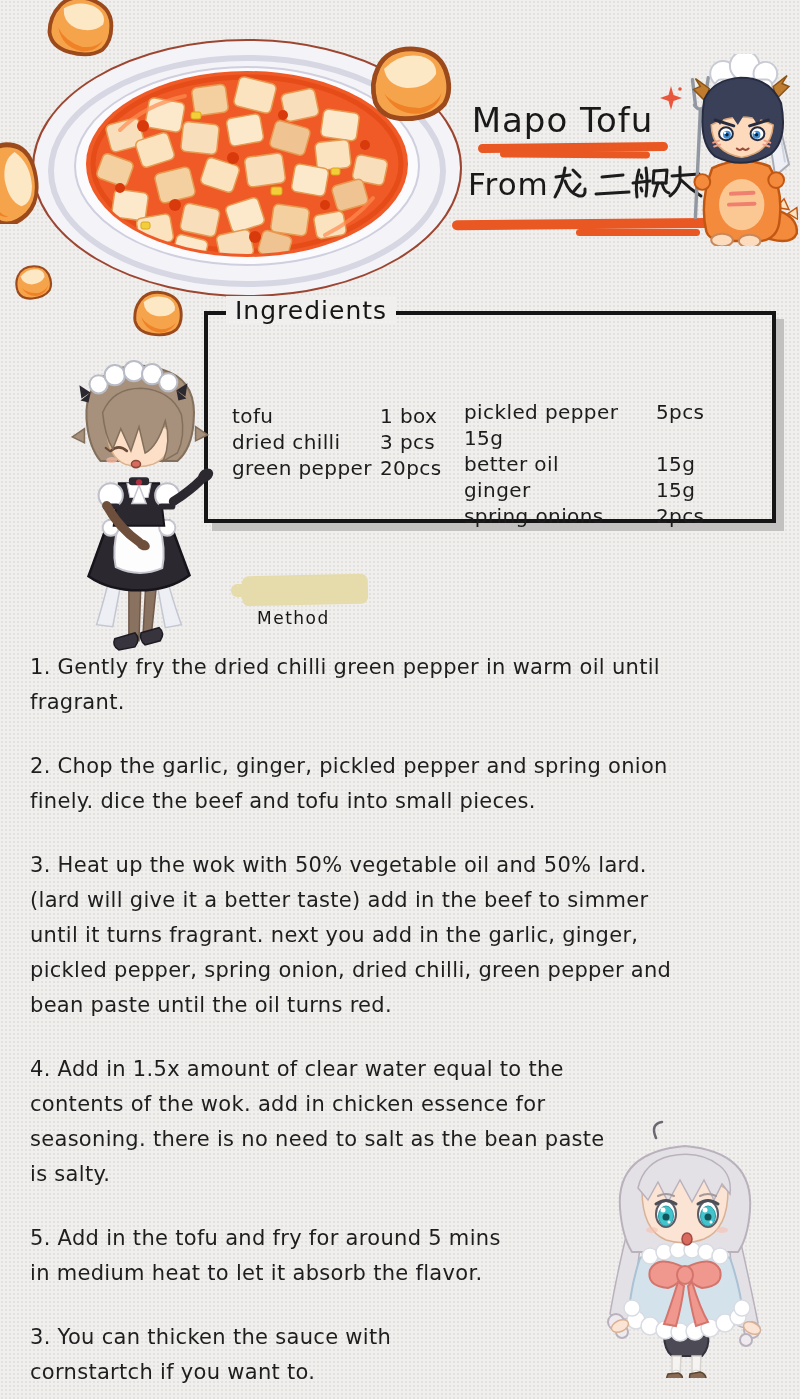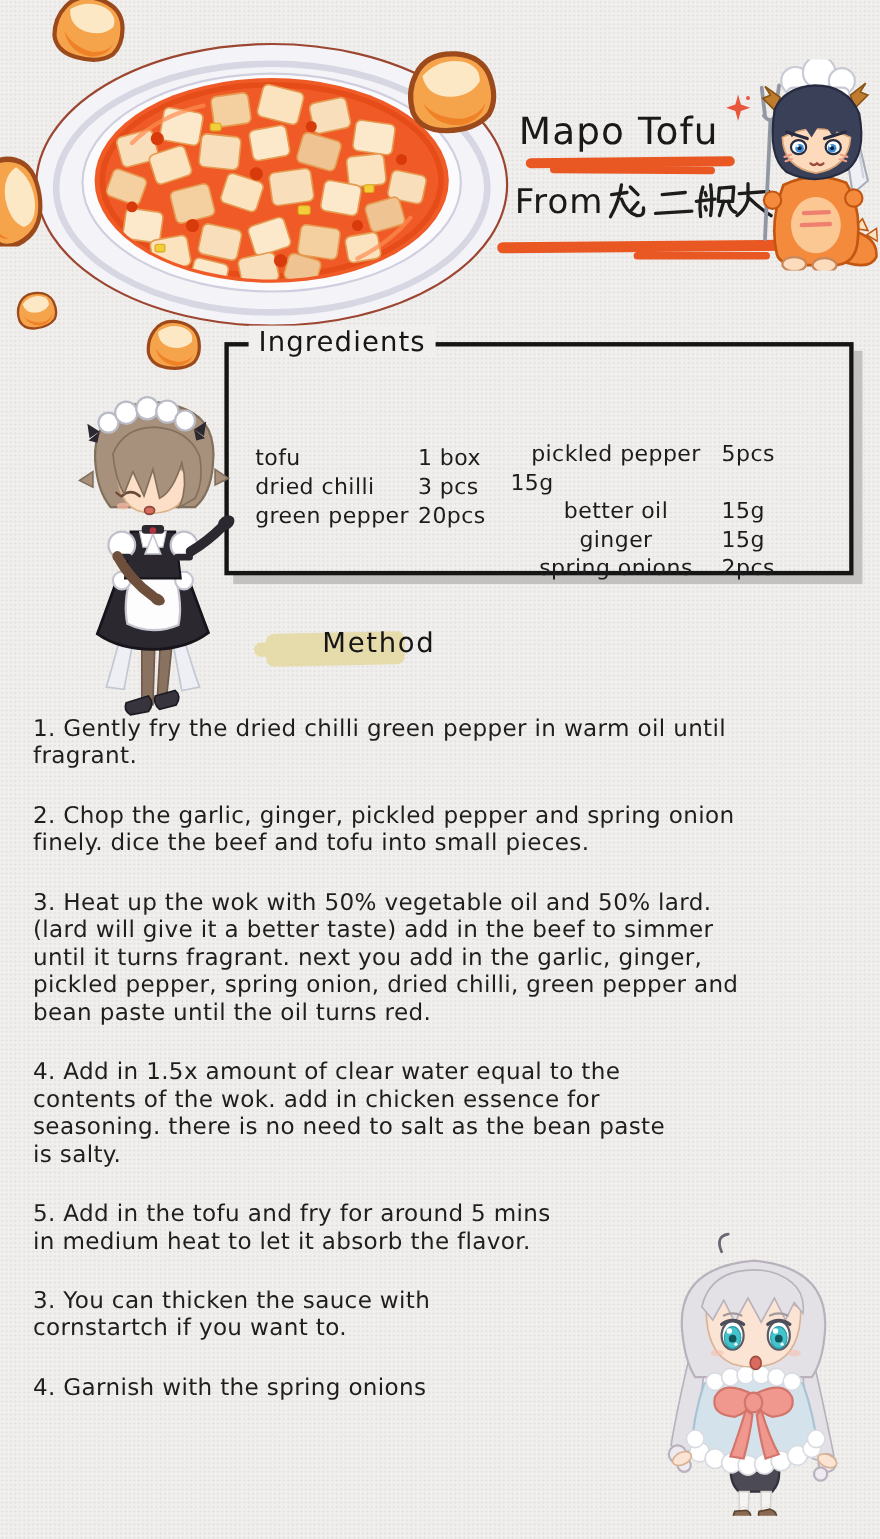--- a/index.html
+++ b/index.html
@@ -34,28 +34,28 @@
   }
   .ing-title {
     position:absolute; top:-19px; left:18px; background:#f1efed;
     font-size:25px; letter-spacing:1px; padding:0 9px; color:#161616;
   }
   .ing-col { position:absolute; top:40px;margin-top:48px; }
   .ing-col1 { left:24px; }
   .ing-col2 { left:256px; top:36px; }
   .ing-row { display:flex; font-size:20px; line-height:26px; letter-spacing:0.4px; }
   .ing-col1 .ing-name { width:148px; }
-  .ing-col2 .ing-name { width:192px;text-align:center; }
+  .ing-col2 .ing-name { width:192px; }
 
   
   .m-hl1 { left:242px; top:575px; width:126px; height:30px; background:#e6dcab; border-radius:7px; transform:rotate(-1.2deg); z-index:5; }
   .m-hl2 { left:231px; top:584px; width:18px; height:13px; background:#e6dcab; border-radius:6px; z-index:5; }
-  .method-heading { left:257px; top:570px; font-size:25px; letter-spacing:1.5px; color:#161616; z-index:6;margin-left:36px; }
+  .method-heading { left:257px; top:608px; font-size:17px; letter-spacing:1.5px; color:#161616; z-index:6; }
   .steps { left:30px; top:650px; width:762px; z-index:3; }
-  .step { white-space:pre-line; font-size:21px; line-height:25px; letter-spacing:0.3px; color:#1e1e1e; margin-bottom:29px; }
+  .step { white-space:pre-line; font-size:21px; line-height:35px; letter-spacing:0.3px; color:#1e1e1e; margin-bottom:29px; }
 
   
   svg.ill { position:absolute; }
   .dish   { left:25px;  top:30px;   z-index:2; }
   .chef   { left:650px; top:54px;   z-index:7; }
   .sparkle{ left:658px; top:84px;   z-index:7; }
   .maid   { left:48px;  top:354px;  z-index:8; }
   .girl   { left:580px; top:1118px; z-index:8; }
   .cube   { z-index:3; }
   .cjk-svg { display:block; margin-left:3px; }

